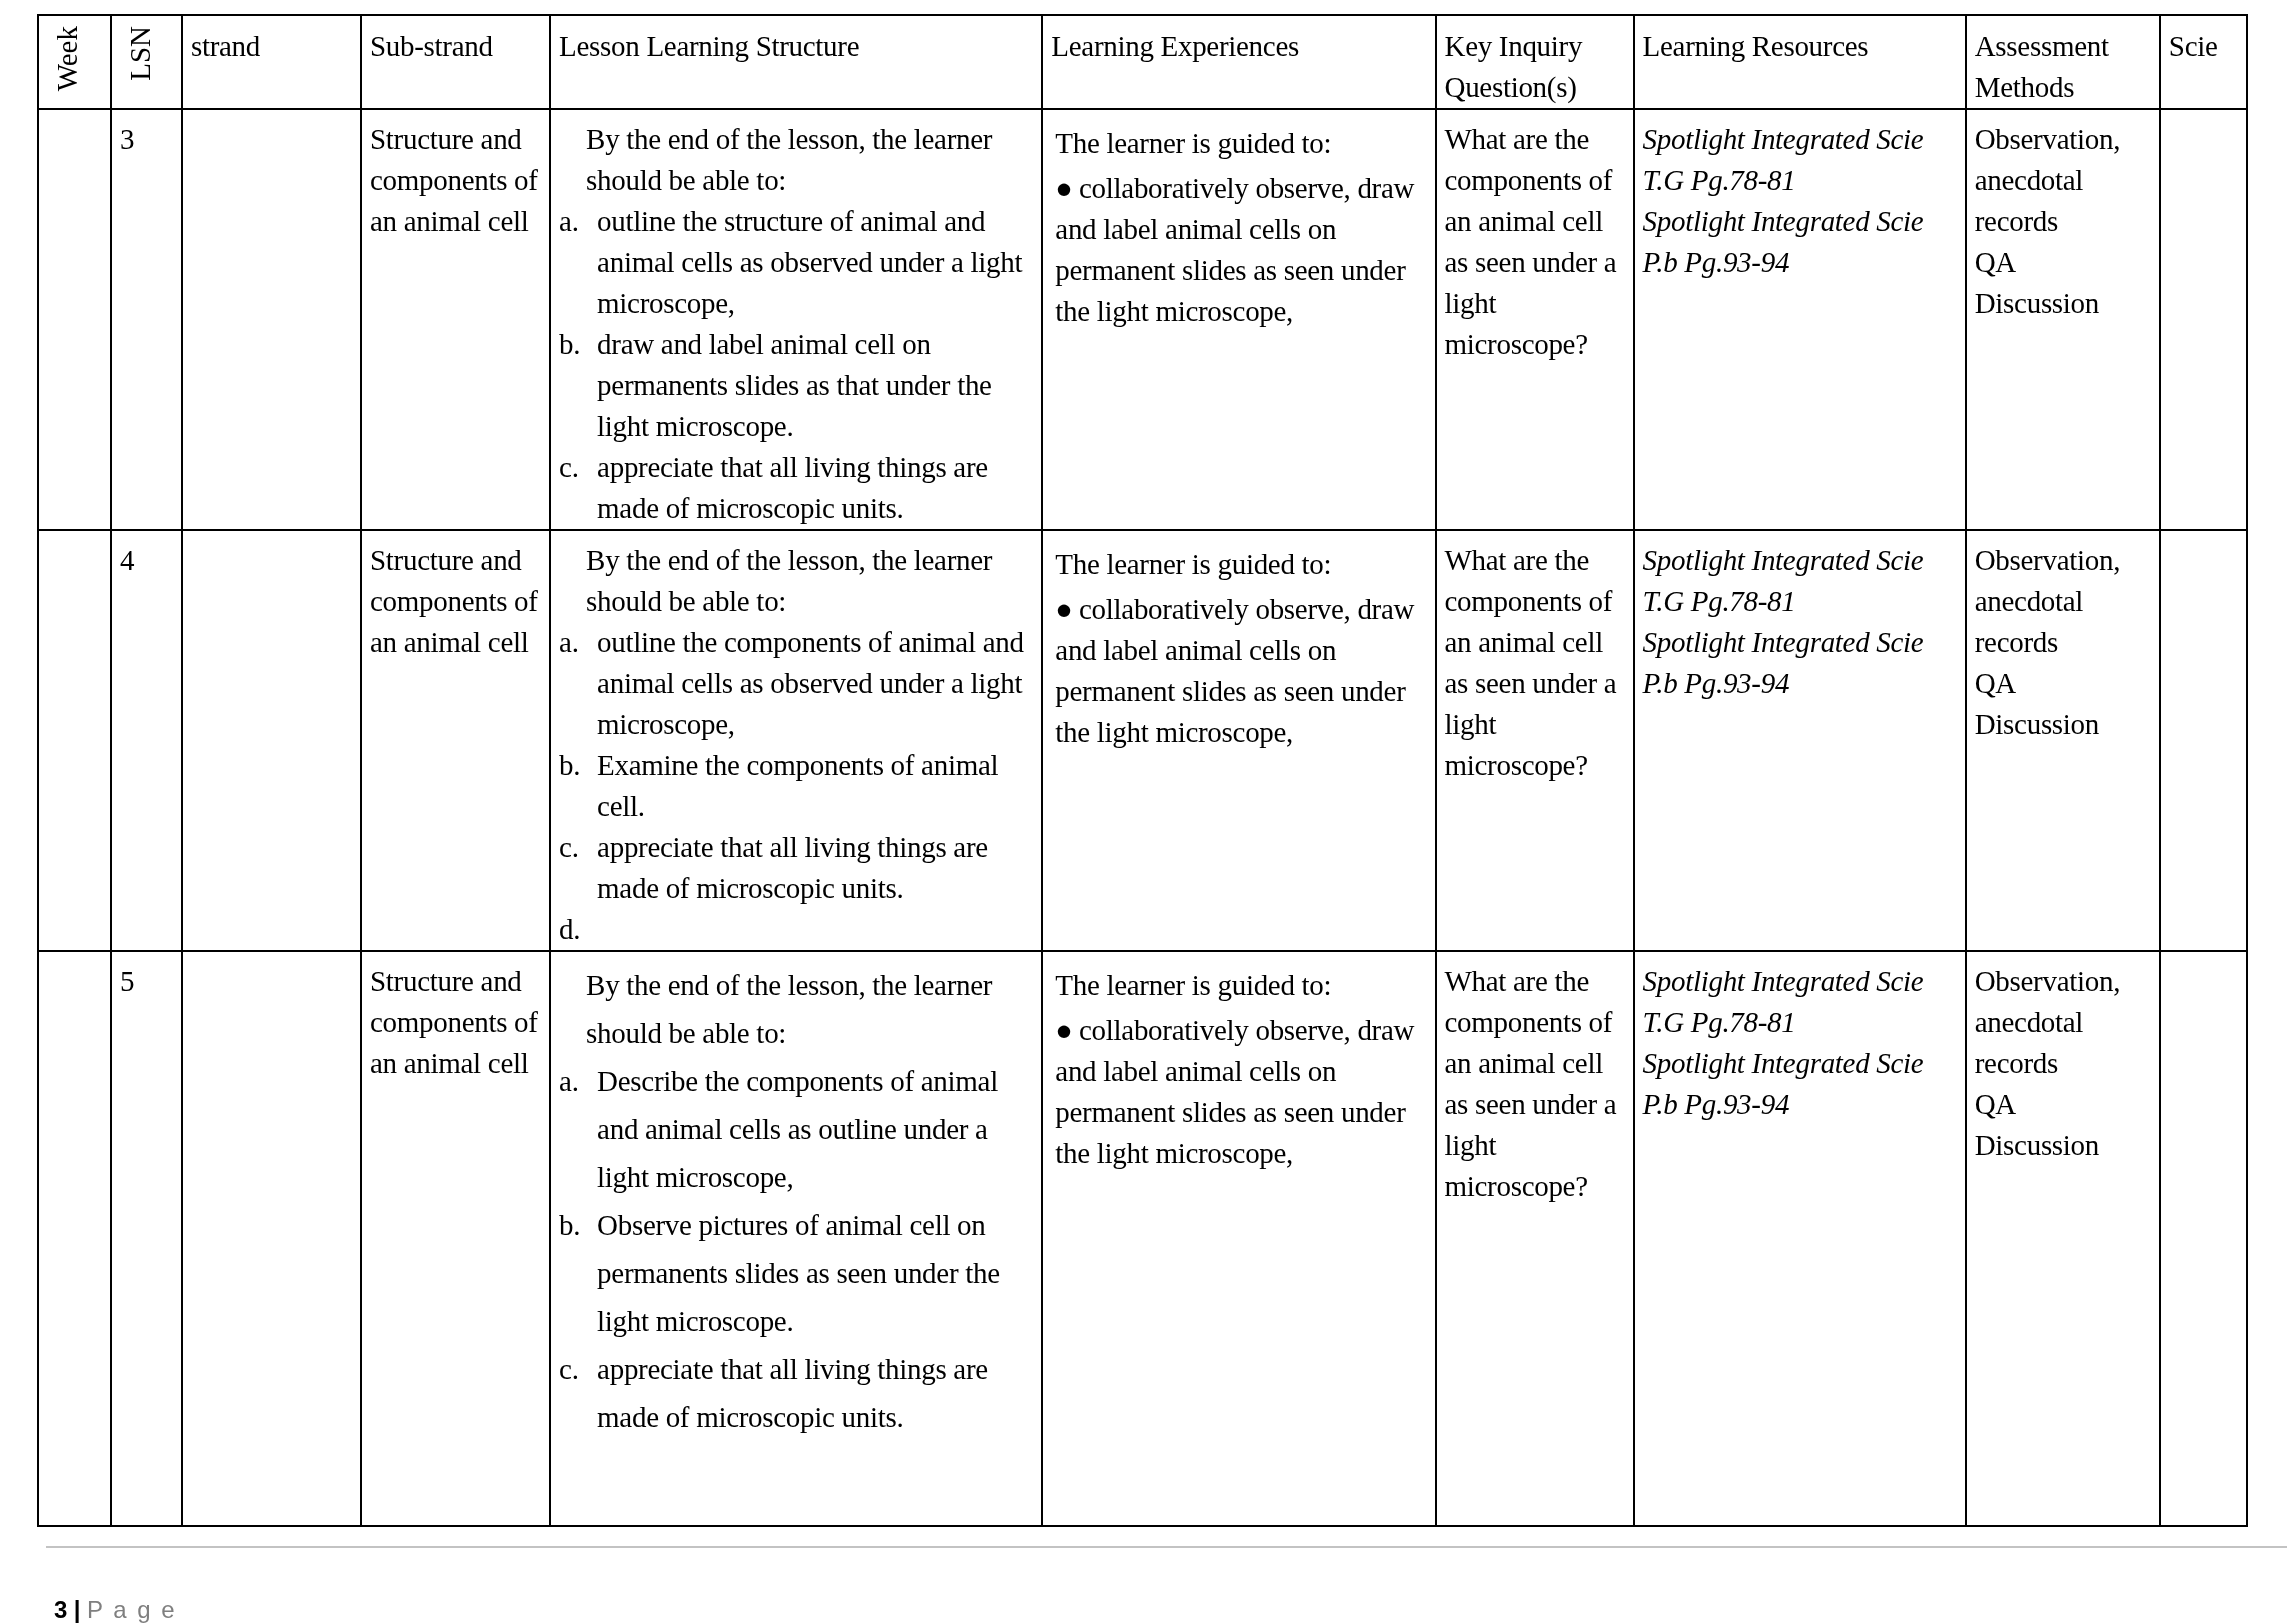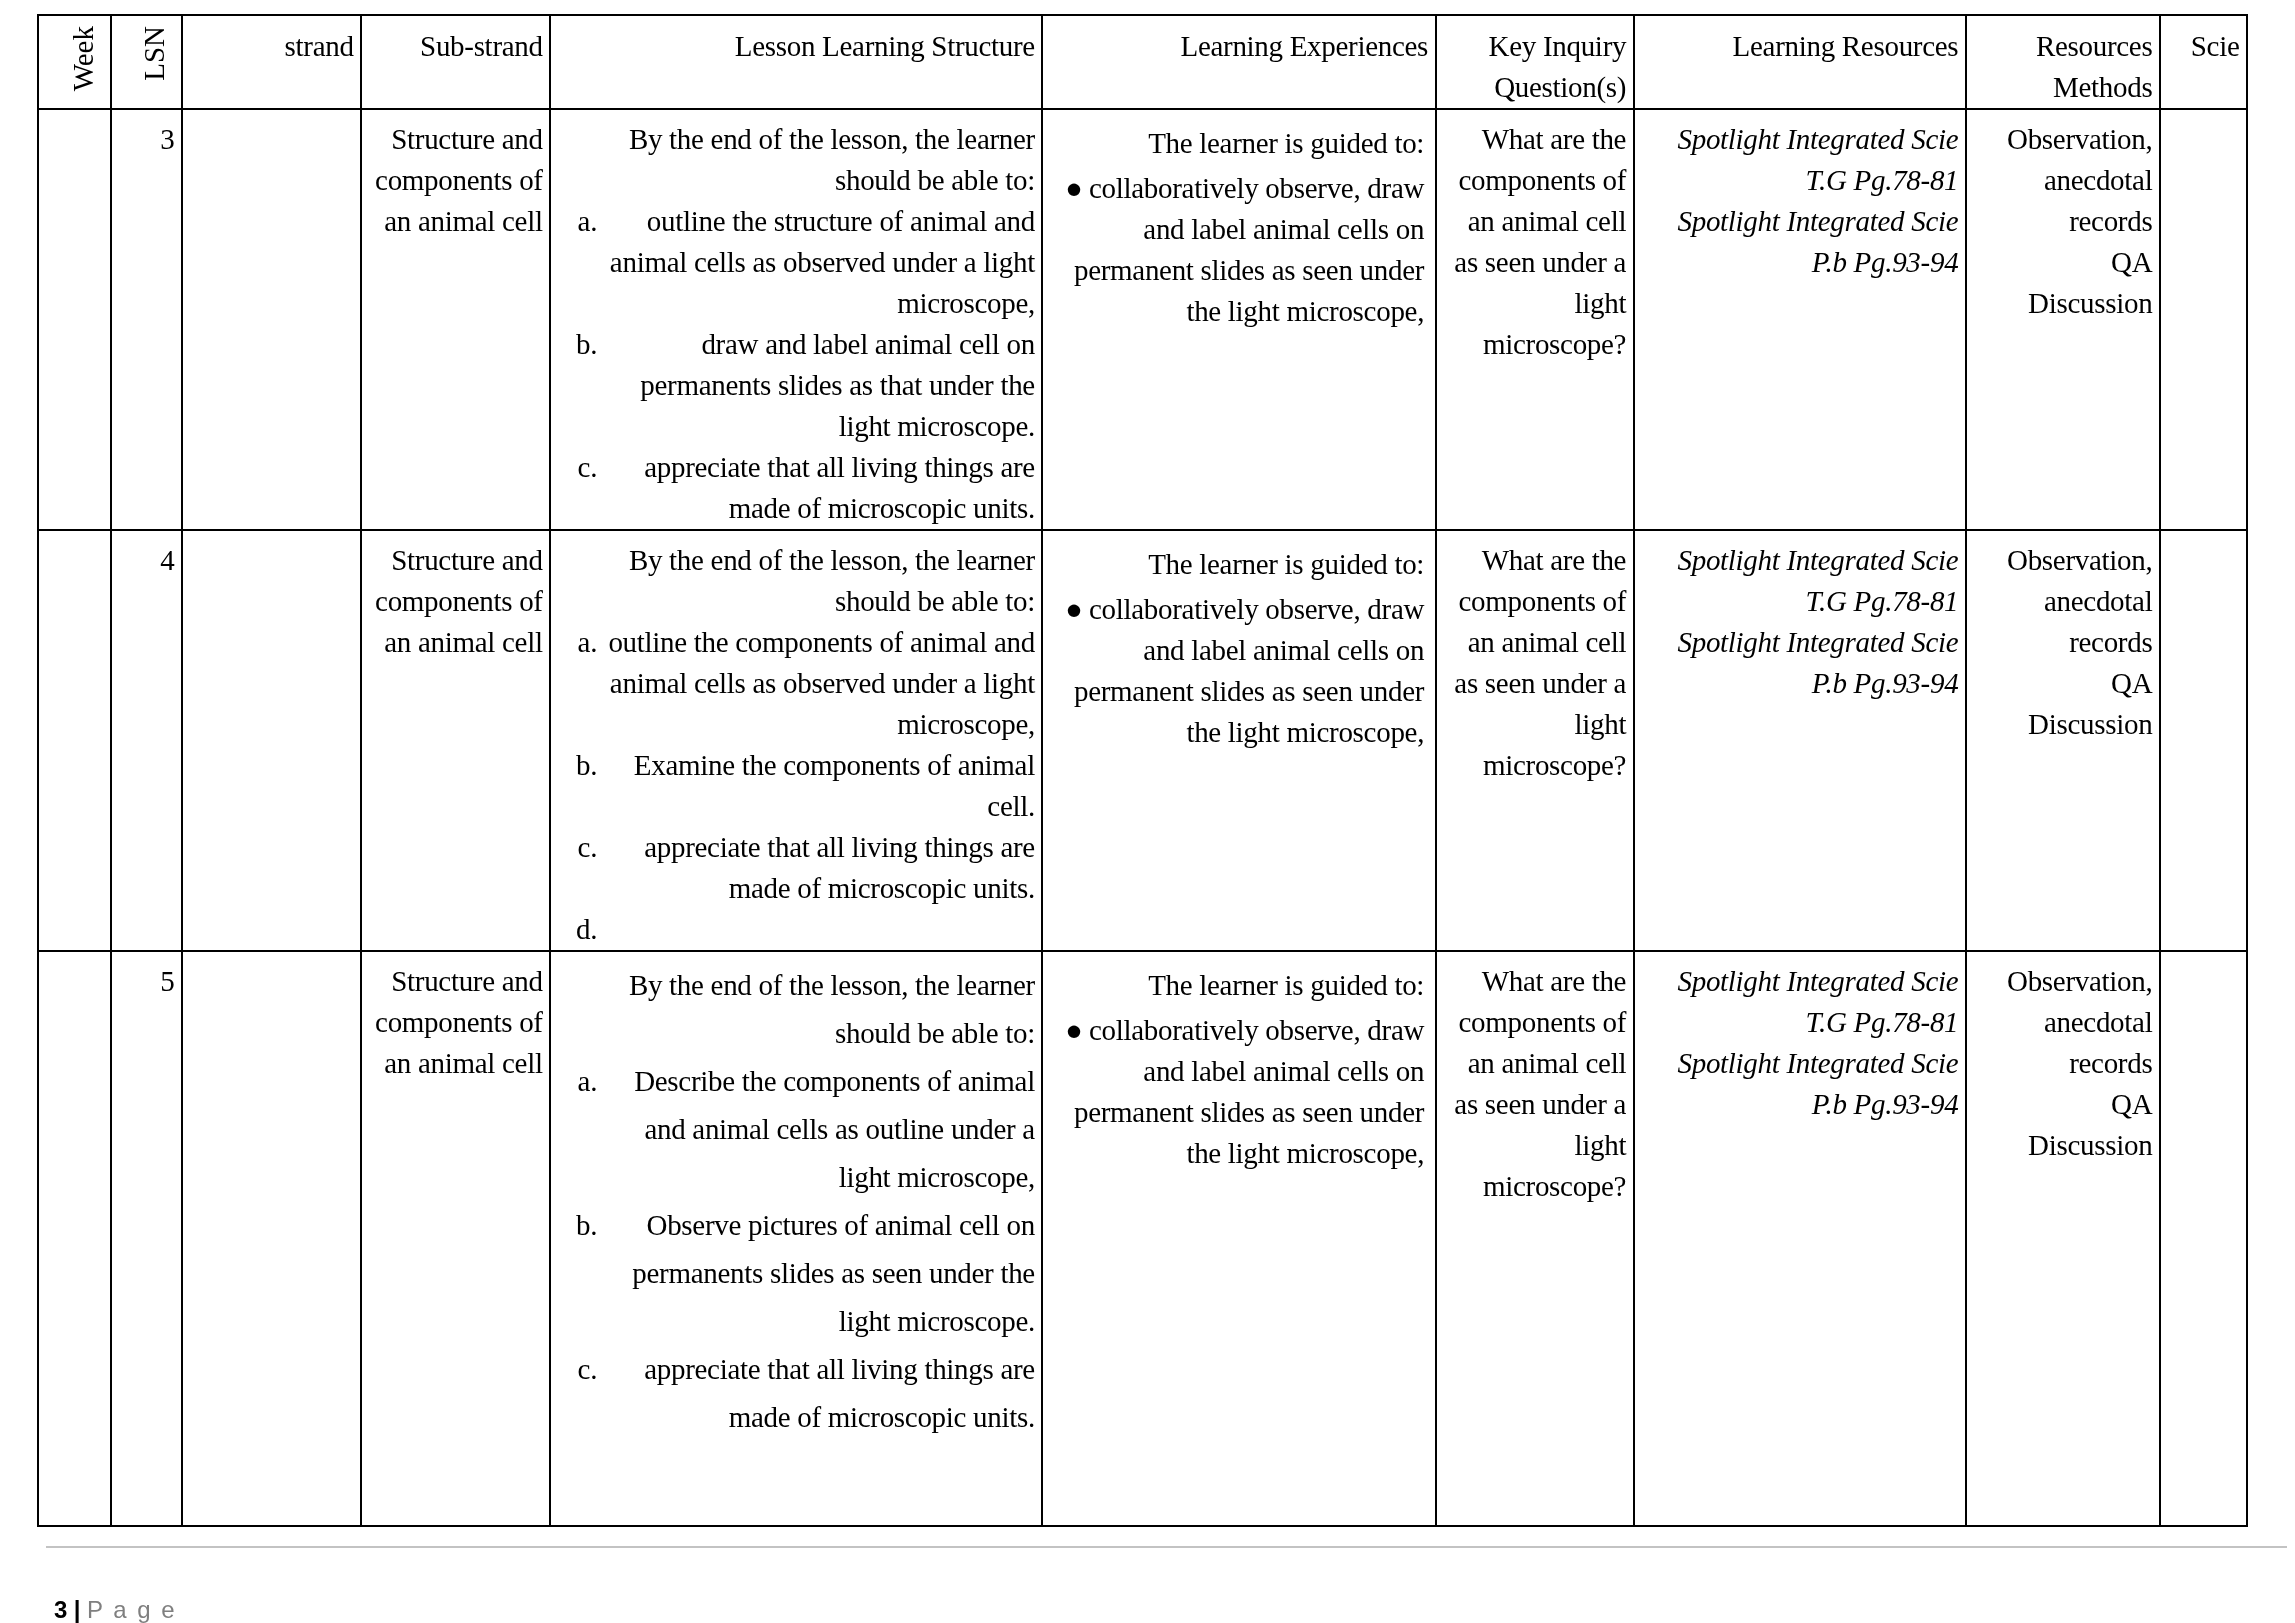--- a/index.html
+++ b/index.html
@@ -8,21 +8,21 @@
     font-family:"Liberation Serif","DejaVu Serif",serif;color:#000;
   }
   
   table.sow{
     position:absolute;left:37px;top:14.4px;width:2211px;
     border-collapse:collapse;table-layout:fixed;
   }
   table.sow th,table.sow td{
     border:2px solid #000;vertical-align:top;font-weight:normal;
     font-size:29px;line-height:41px;letter-spacing:-0.3px;
-    padding:9.2px 6.5px 0 7.9px;text-align:right;overflow:hidden;
+    padding:9.2px 6.5px 0 7.9px;text-align:left;overflow:hidden;
   }
   thead th{border-bottom:5.2px double #000;font-size:29.4px;line-height:39px;padding-top:10.5px;}
   th.vert{text-align:center;vertical-align:middle;padding:0;}
   .vtext{
     display:inline-block;writing-mode:vertical-rl;transform:rotate(180deg);
     font-size:29px;letter-spacing:0;
   }
   tr.r1{height:404px;} tr.r2{height:416px;} tr.r3{height:575px;} tr.hd{height:89px;}
   td.lsn{font-size:31px;padding-left:14.4px;padding-top:11.8px;}
   td.substrand{padding:10.5px 29px 0 9.2px;}
@@ -69,21 +69,21 @@
   <thead>
     <tr class="hd">
       <th class="vert"><span class="vtext">Week</span></th>
       <th class="vert"><span class="vtext">LSN</span></th>
       <th>strand</th>
       <th>Sub-strand</th>
       <th>Lesson Learning Structure</th>
       <th>Learning Experiences</th>
       <th>Key Inquiry Question(s)</th>
       <th>Learning Resources</th>
-      <th>Resources Methods</th>
+      <th>Assessment Methods</th>
       <th>Scie</th>
     </tr>
   </thead>
   <tbody>
 
     <tr class="r1">
       <td></td>
       <td class="lsn">3</td>
       <td></td>
       <td class="substrand">Structure and components of an animal cell</td>

